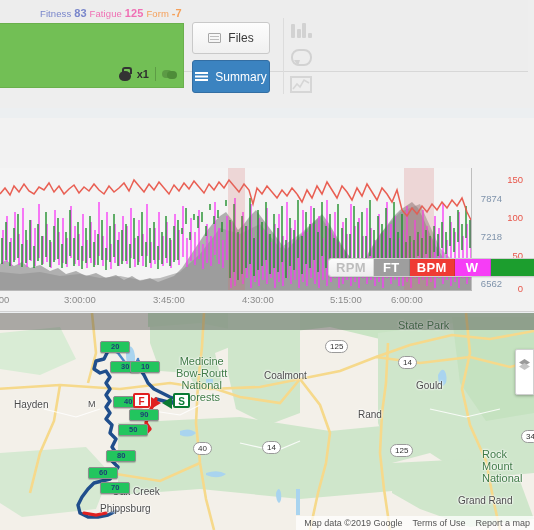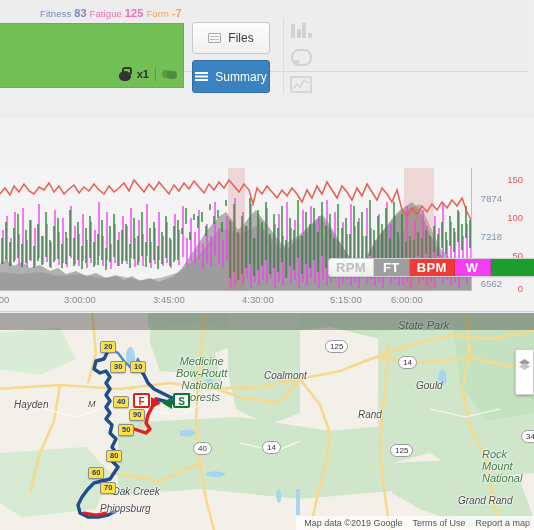--- a/index.html
+++ b/index.html
@@ -166,35 +166,35 @@
   }
   #map-canvas { position:absolute; left:0; top:0; width:534px; height:217px; }
   #map-top-shade {
     position: absolute; left: 0; top: 0; width: 534px; height: 17px;
     background: rgba(70,70,70,0.42);
     pointer-events: none; z-index: 6;
   }
   .map-label {
     position: absolute; font-size: 10px; color: #5d6b5a; white-space: nowrap;
     text-shadow: 0 0 2px #fff, 0 0 2px #fff, 0 0 3px #fff;
-    z-index: 3; pointer-events: none; font-style: italic;
+    z-index: 3; pointer-events: none;
   }
   .map-label.town { color: #4b4b4b; }
   .map-label.park { color: #3f7a46; }
   .shield {
     position: absolute; z-index: 4;
     background: #fff; border: 1px solid #9a9a9a; border-radius: 7px;
     font-size: 8px; color: #333; text-align: center;
     padding: 1px 4px; line-height: 9px;
   }
   .mm {
     position: absolute; z-index: 5;
-    background: #fde047; border: 1px solid #8e8e8e; border-radius: 2px;
+    background: #22c55e; border: 1px solid #8e8e8e; border-radius: 2px;
     font-size: 7.5px; color: #1c3f75; font-weight: bold;
-    padding: 1px 3px; line-height: 8px;
+    padding: 1px 10px; line-height: 8px;
     box-shadow: 0 1px 1px rgba(0,0,0,0.2);
   }
   #marker-s, #marker-f {
     position: absolute; z-index: 7; width: 17px; height: 15px;
     border-radius: 2px; background: #fff;
     font-size: 10px; font-weight: bold; text-align: center; line-height: 14px;
   }
   #marker-s { border: 2px solid #0a7a33; color: #0a7a33; }
   #marker-f { border: 2px solid #e02020; color: #e02020; }
   #marker-s:after, #marker-f:after {

